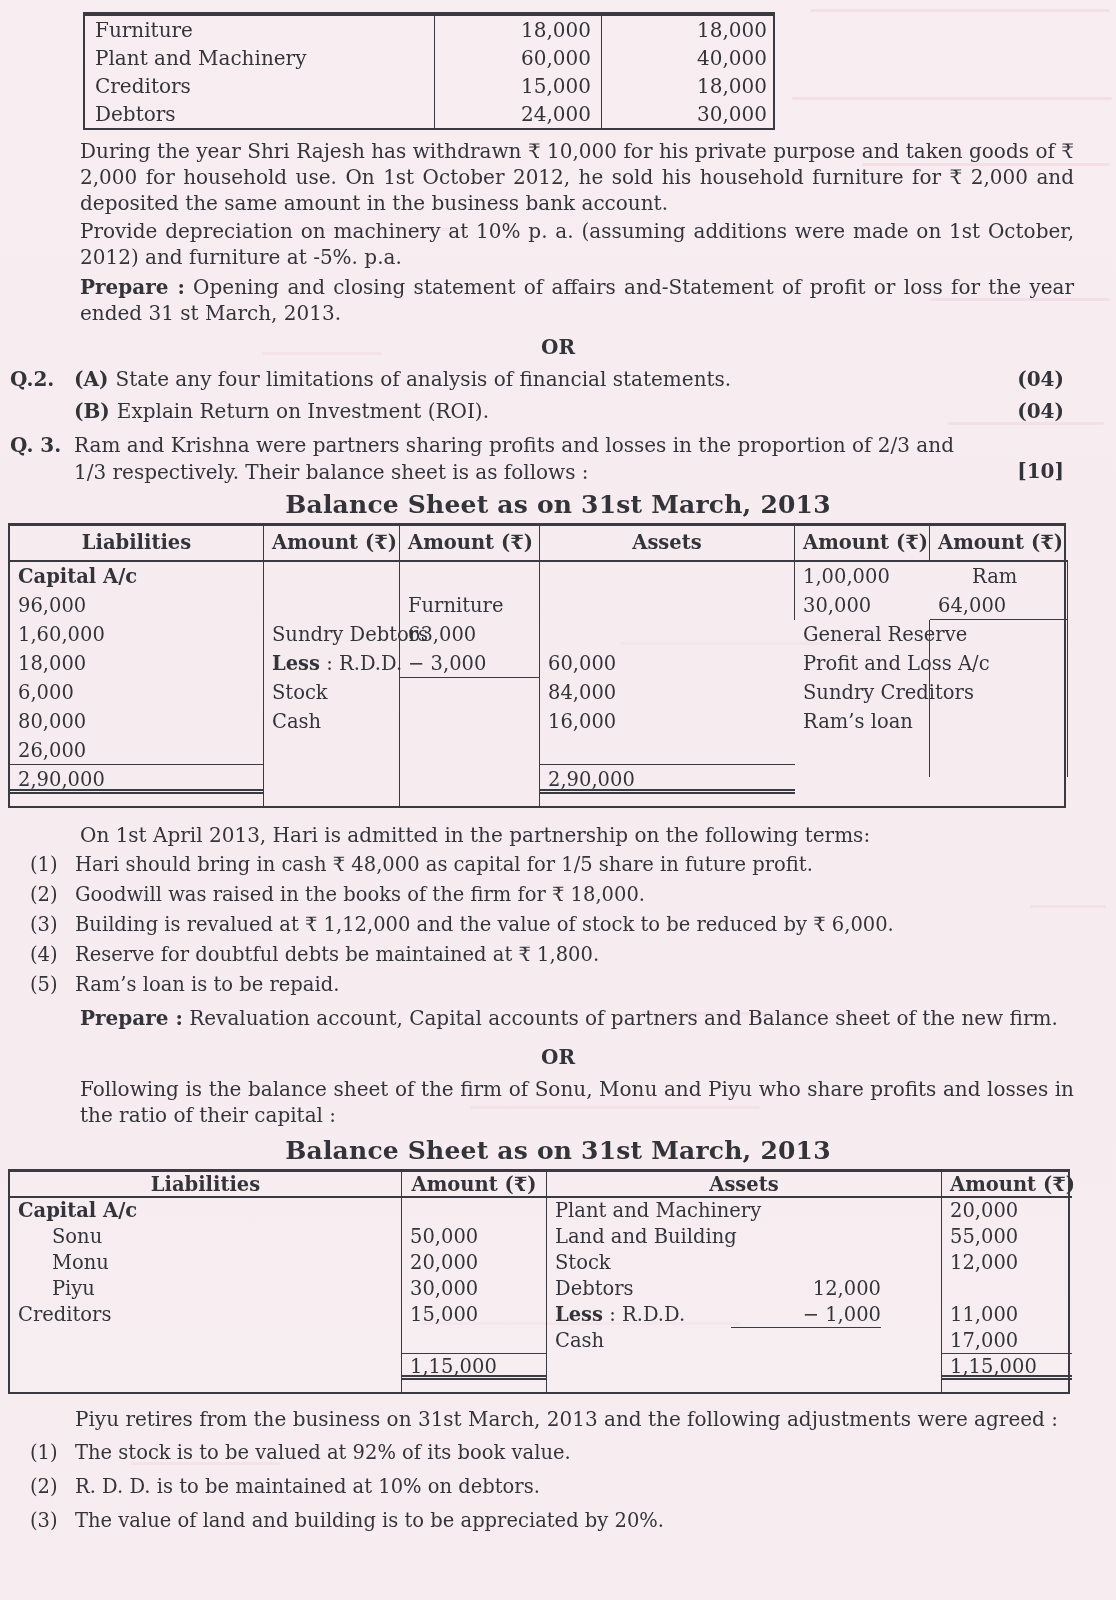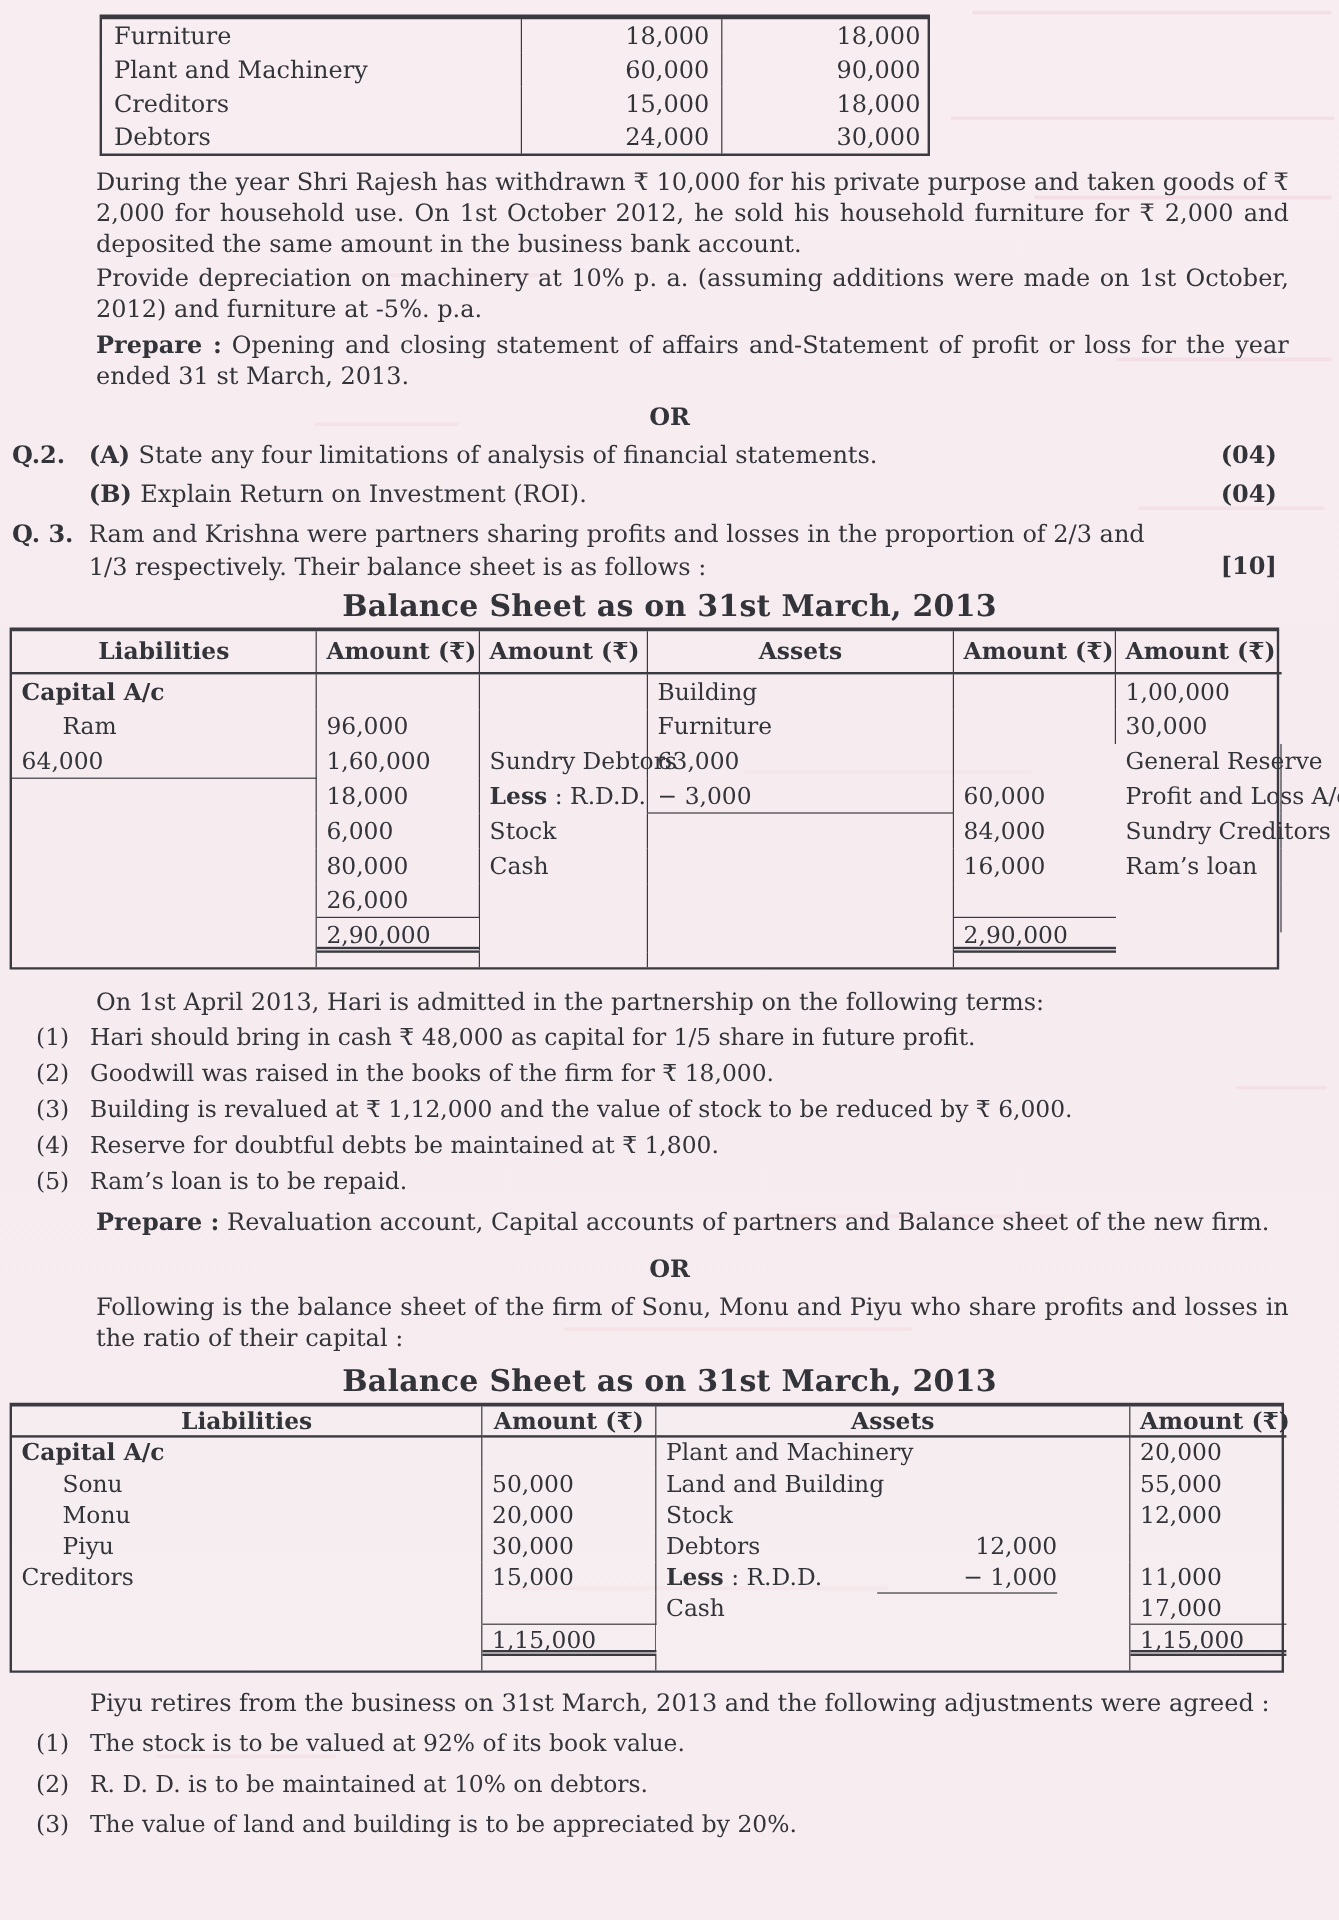--- a/index.html
+++ b/index.html
@@ -86,21 +86,21 @@
 </div>
 
 <div class="content">
 
   <div class="tbl-top">
     <div class="tt vr">Furniture</div>
     <div class="tt vr amt">18,000</div>
     <div class="tt amt">18,000</div>
     <div class="tt vr">Plant and Machinery</div>
     <div class="tt vr amt">60,000</div>
-    <div class="tt amt">90,000</div>
+    <div class="tt amt">40,000</div>
     <div class="tt vr">Creditors</div>
     <div class="tt vr amt">15,000</div>
     <div class="tt amt">18,000</div>
     <div class="tt vr">Debtors</div>
     <div class="tt vr amt">24,000</div>
     <div class="tt amt">30,000</div>
   </div>
 
   <p class="para mt8">During the year Shri Rajesh has withdrawn ₹ 10,000 for his private purpose and taken goods of  ₹ 2,000 for household use. On 1st October 2012, he sold his household furniture for ₹ 2,000 and deposited the same amount in the business bank account.</p>
   <p class="para mt2">Provide depreciation on machinery at 10% p. a. (assuming additions were made on 1st October, 2012) and furniture at -5%. p.a.</p>
@@ -132,21 +132,20 @@
     <div class="c hc">Liabilities</div>
     <div class="c hc">Amount (₹)</div>
     <div class="c hc">Amount (₹)</div>
     <div class="c hc">Assets</div>
     <div class="c hc">Amount (₹)</div>
     <div class="c hc lastcol">Amount (₹)</div>
 
     <div class="c b">Capital A/c</div>
     <div class="c"></div>
     <div class="c"></div>
-    <div class="c">Building</div>
     <div class="c"></div>
     <div class="c amt lastcol">1,00,000</div>
 
     <div class="c ind">Ram</div>
     <div class="c amt">96,000</div>
     <div class="c"></div>
     <div class="c">Furniture</div>
     <div class="c"></div>
     <div class="c amt lastcol">30,000</div>
 

